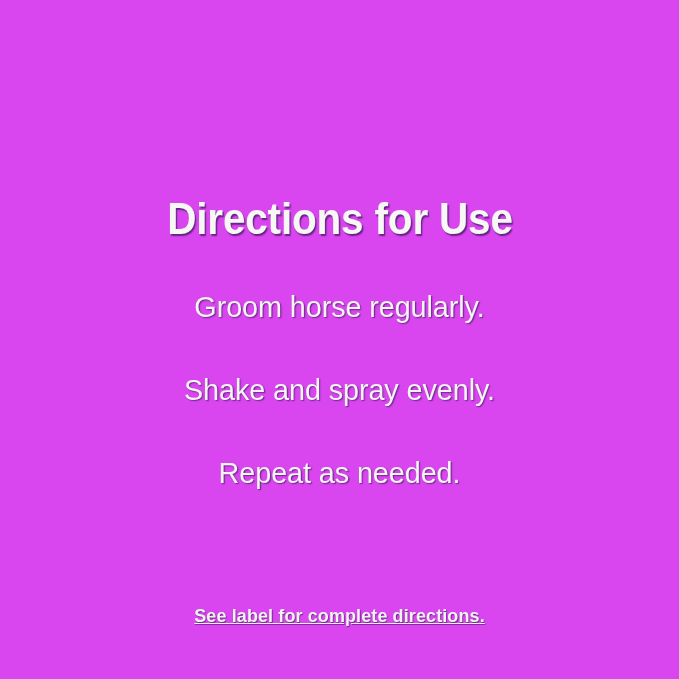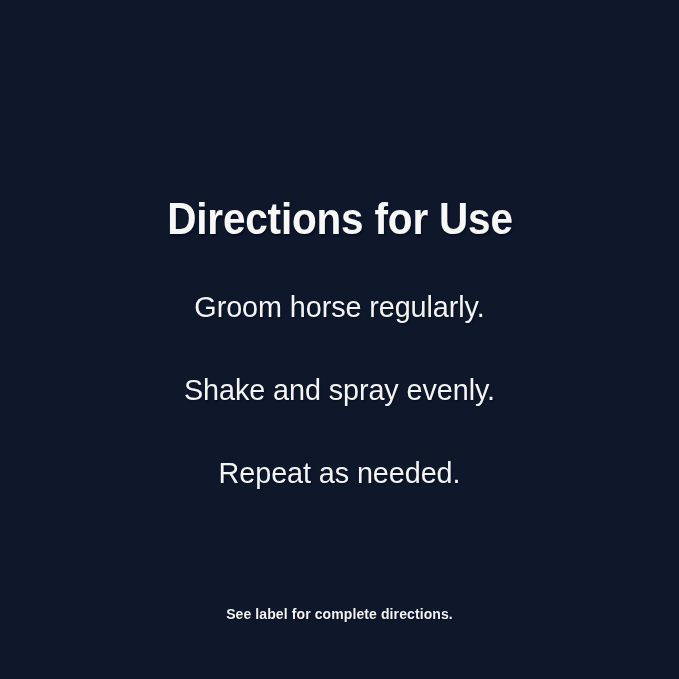--- a/index.html
+++ b/index.html
@@ -13,21 +13,21 @@
     font-family: "Liberation Sans", sans-serif;
     -webkit-font-smoothing: antialiased;
   }
 
   
   .panel {
     position: relative;
     width: 679px;
     height: 679px;
     margin: 0 auto;
-    background: #0f172a;
+    background: #d946ef;
     overflow: hidden;
     box-sizing: border-box;
   }
 
   
   .content {
     position: absolute;
     left: 0;
     right: 0;
     top: 196px;
@@ -79,26 +79,27 @@
 
   
   .footnote {
     position: absolute;
     left: 0;
     right: 0;
     top: 607px;
     text-align: center;
     font-family: "Liberation Sans", sans-serif;
     font-weight: 600;
-    font-size: 14px;
+    font-size: 18px;
     line-height: 1;
     letter-spacing: 0.1px;
     color: #f2f3f1;
     white-space: nowrap;
     text-shadow: 0.8px 0.8px 1px rgba(0, 10, 40, 0.5);
+    text-decoration: underline;
   }
 </style>
 </head>
 <body>
 
 <div class="panel">
 
   <div class="content">
 
     <h1 class="title">Directions for Use</h1>

